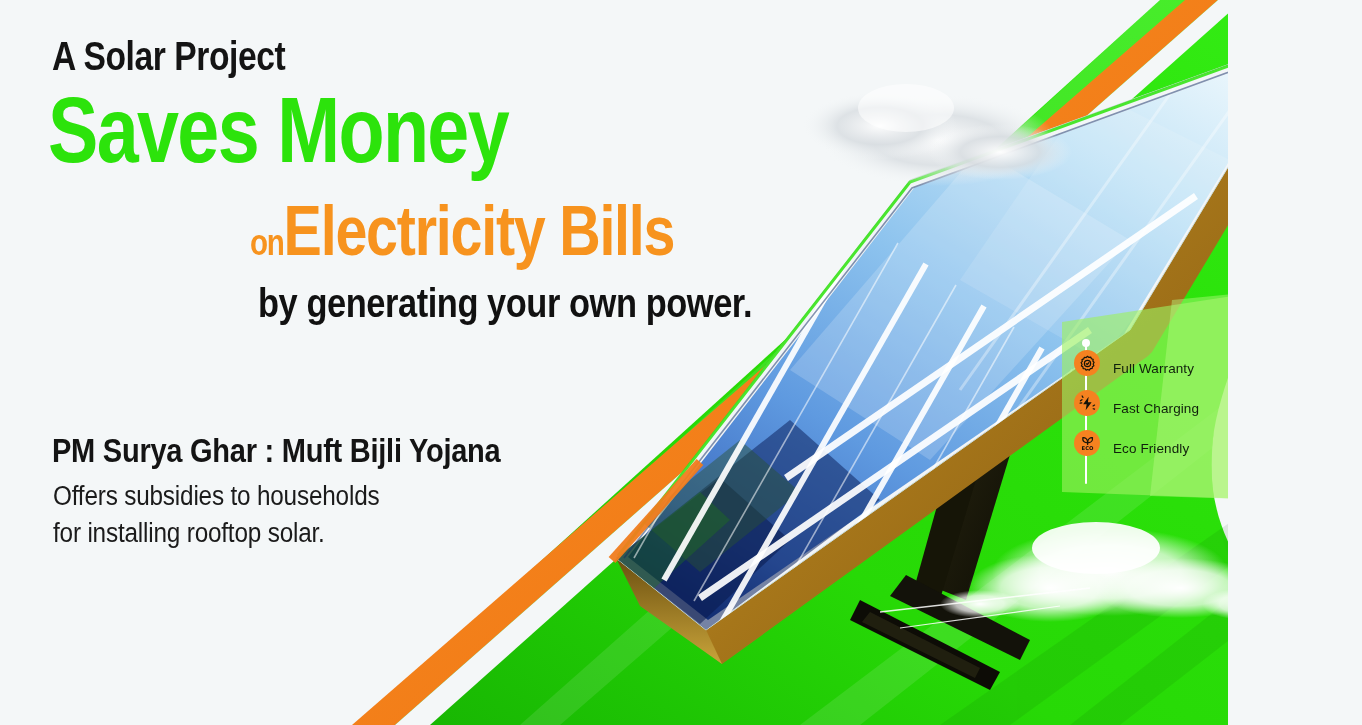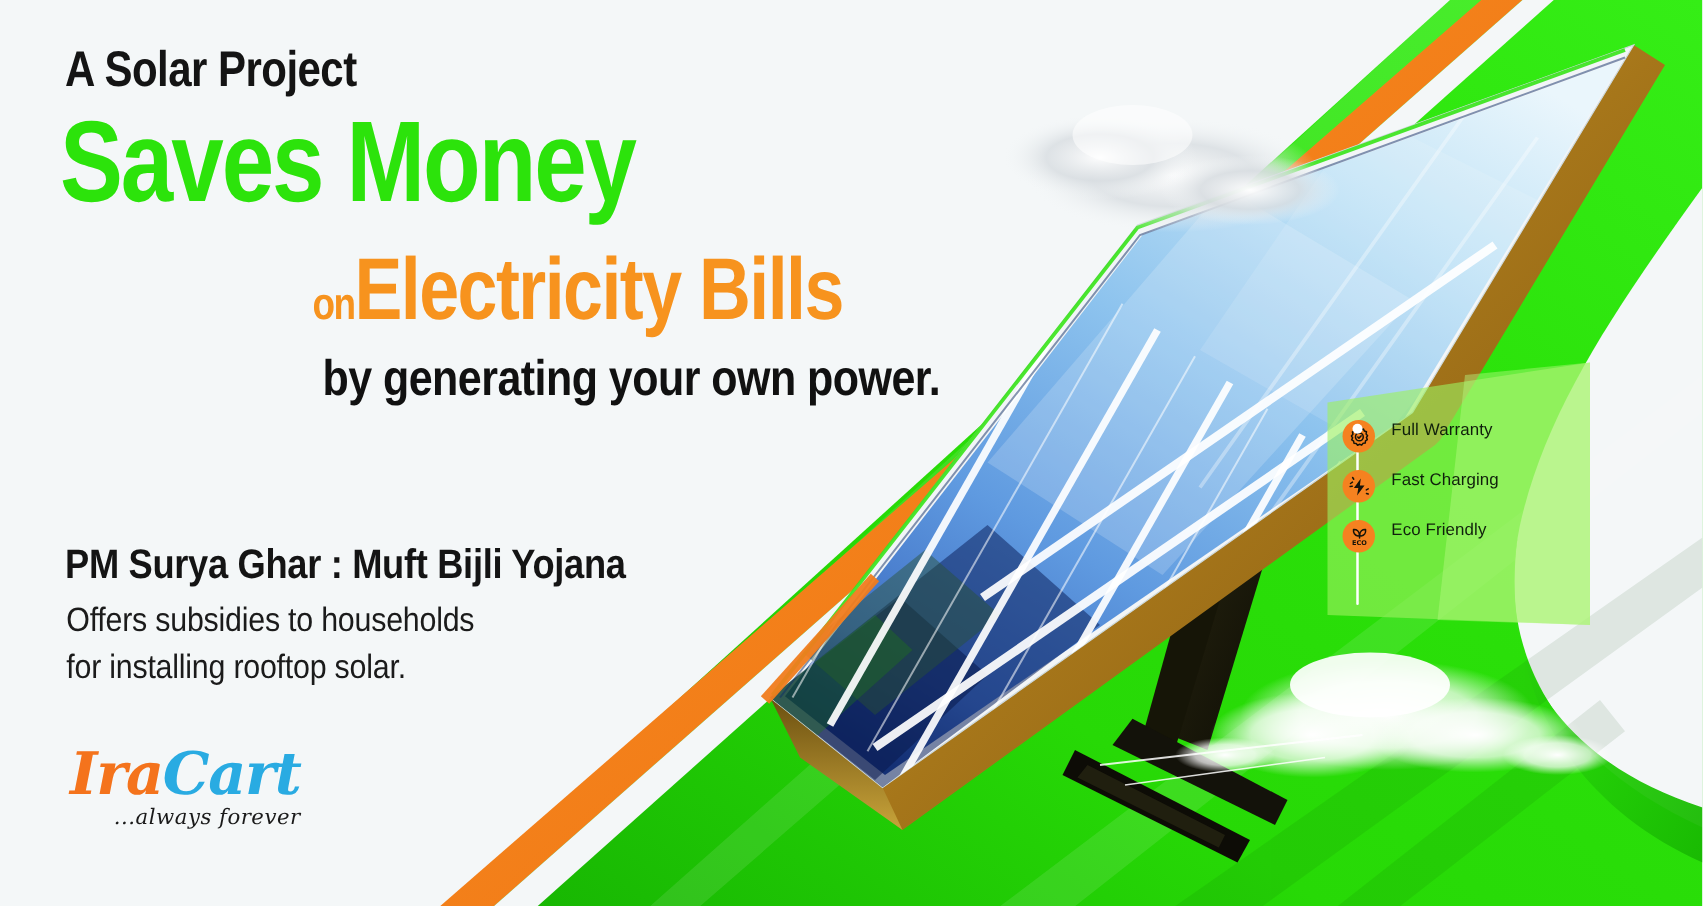--- a/index.html
+++ b/index.html
@@ -2,21 +2,21 @@
 <html><head>
 <meta charset="utf-8">
 <style>
   html,body{margin:0;padding:0;}
   body{
     width:1362px;height:725px;overflow:hidden;
     font-family:"Liberation Sans", sans-serif;
     background:#f4f7f8;
   }
   #banner{
-    position:relative;width:1362px;height:725px;overflow:hidden;
+    position:relative;width:1228px;height:725px;overflow:hidden;
     background:#f4f7f8;
   }
   .layer{position:absolute;top:0;left:0;width:1362px;height:725px;}
   svg.layer{display:block;}
 
   
   #copy{position:absolute;left:0;top:0;width:860px;height:725px;z-index:40;}
 
   .kicker{
     position:absolute;left:52px;top:36px;
@@ -81,21 +81,21 @@
     text-align:right;margin-top:1px;letter-spacing:.4px;
     white-space:nowrap;
   }
 
   
   #features{
     position:absolute;left:1074px;top:336px;
     width:210px;z-index:60;
   }
   .feat-row{
-    display:flex;align-items:flex-start;height:40px;margin-bottom:0px;
+    display:flex;align-items:flex-end;height:40px;margin-bottom:0px;
   }
   .feat-ico{
     width:26px;height:26px;border-radius:50%;
     background:#f58220;flex:0 0 26px;
     display:flex;align-items:center;justify-content:center;
     margin-right:13px;
   }
   .feat-label{
     font-size:13.5px;color:#10200c;font-weight:normal;
     letter-spacing:.1px;white-space:nowrap;
@@ -287,24 +287,20 @@
       <span class="small">on</span><span class="big">Electricity Bills</span>
     </div>
 
     <div class="line-dark">by generating your own power.</div>
 
     <div class="scheme-title">PM Surya Ghar : Muft Bijli Yojana</div>
     <div class="scheme-sub">Offers subsidies to households
 for installing rooftop solar.</div>
   </div>
 
-  <div id="logo">
-    <div class="logo-word"><span class="logo-ira">Ira</span><span class="logo-cart">Cart</span></div>
-    <div class="logo-tag">...always forever</div>
-  </div>
 
   <div id="feat-rule-dot"></div>
   <div id="feat-rule"></div>
 
   <div id="features">
 
     <div class="feat-row">
       <span class="feat-ico">
         <svg width="17" height="17" viewBox="0 0 24 24" fill="none" stroke="#15140a" stroke-width="1.7" stroke-linecap="round" stroke-linejoin="round">
           <path d="M12 1.8 14 3.4 16.5 3 17.6 5.3 20 6.2 19.6 8.7 21.3 10.6 20 12.7 21 15.1 18.9 16.5 18.6 19 16.1 19.3 14.6 21.3 12.3 20.4 10 21.4 8.4 19.4 5.9 19.2 5.5 16.7 3.4 15.4 4.3 13 3 10.9 4.7 9 4.2 6.5 6.6 5.5 7.6 3.2 10.1 3.6Z"></path>

